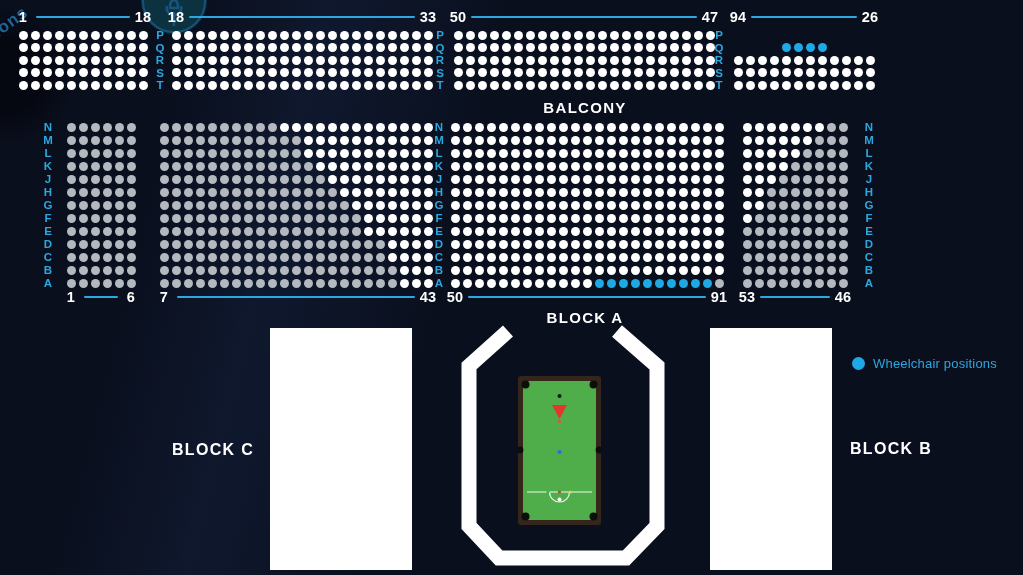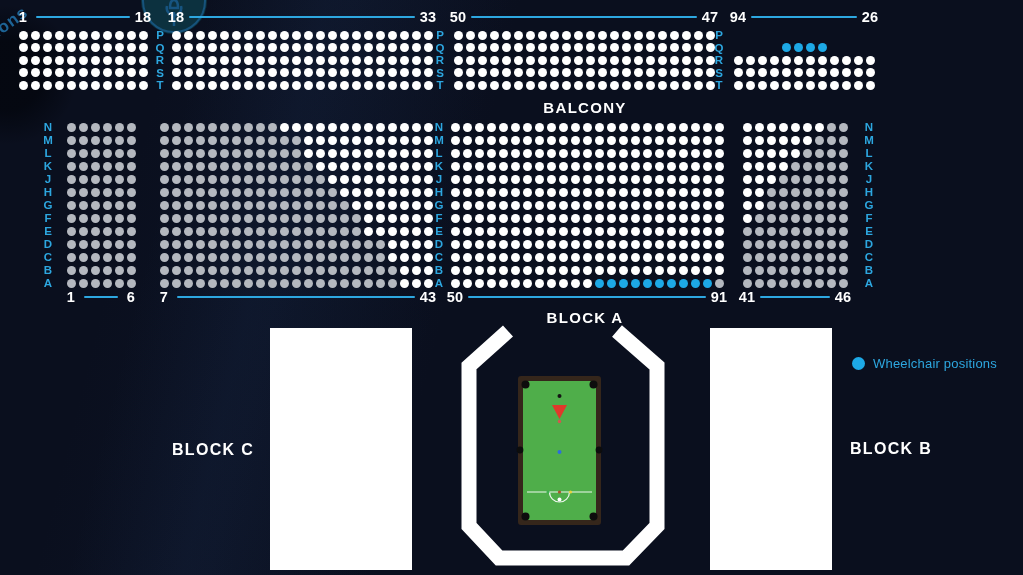--- a/index.html
+++ b/index.html
@@ -1194,21 +1194,21 @@
       <span class="seat unavailable" style="left: 843px; top: 270px;"></span>
       <span class="seat unavailable" style="left: 747px; top: 283px;"></span>
       <span class="seat unavailable" style="left: 759px; top: 283px;"></span>
       <span class="seat unavailable" style="left: 771px; top: 283px;"></span>
       <span class="seat unavailable" style="left: 783px; top: 283px;"></span>
       <span class="seat unavailable" style="left: 795px; top: 283px;"></span>
       <span class="seat unavailable" style="left: 807px; top: 283px;"></span>
       <span class="seat unavailable" style="left: 819px; top: 283px;"></span>
       <span class="seat unavailable" style="left: 831px; top: 283px;"></span>
       <span class="seat unavailable" style="left: 843px; top: 283px;"></span>
-      <span class="sec-num" style="left: 747px; top: 297px;">41</span>
+      <span class="sec-num" style="left: 747px; top: 297px;">53</span>
       <span class="sec-num" style="left: 843px; top: 297px;">46</span>
       <div class="sec-line" style="left: 760px; width: 70px; top: 297px;"></div>
       <span class="row-letter" style="left: 160px; top: 35px;">P</span>
       <span class="row-letter" style="left: 160px; top: 47.5px;">Q</span>
       <span class="row-letter" style="left: 160px; top: 60px;">R</span>
       <span class="row-letter" style="left: 160px; top: 72.5px;">S</span>
       <span class="row-letter" style="left: 160px; top: 85px;">T</span>
       <span class="row-letter" style="left: 440px; top: 35px;">P</span>
       <span class="row-letter" style="left: 440px; top: 47.5px;">Q</span>
       <span class="row-letter" style="left: 440px; top: 60px;">R</span>

